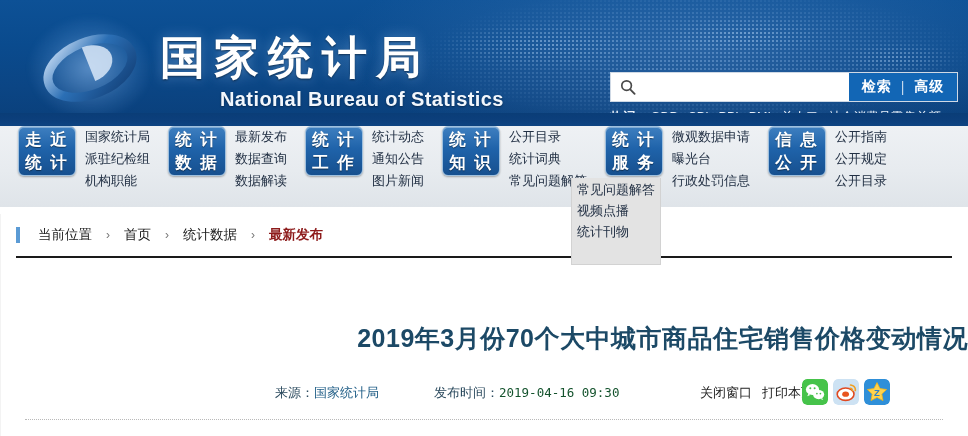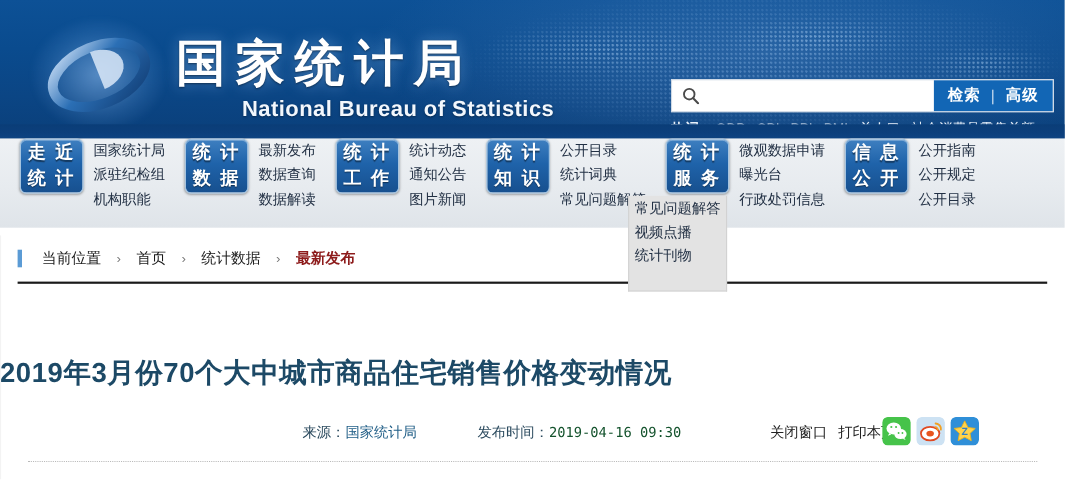--- a/index.html
+++ b/index.html
@@ -145,21 +145,21 @@
   .crumb a { color:#1a1a1a; text-decoration:none; cursor:pointer; }
   .crumb .sep { color:#777; font-size:12px; }
   .crumb .current { color:#8d1b1b; font-weight:700; }
   .crumb-rule {
     position:absolute; left:16px; top:42px; width:936px; height:2px; background:#1a1a1a;
   }
 
   
   .article-title {
     position:absolute; left:0; top:322px; width:968px;
-    text-align:left; font-size:25px; font-weight:700; color:#1c4966;
+    text-align:right; font-size:25px; font-weight:700; color:#1c4966;
     letter-spacing:.5px;
   }
   .meta {
     position:absolute; left:0; top:383px; width:872px; height:20px;
     display:flex; align-items:center; font-size:13px; color:#333;
   }
   .meta-source { position:absolute; left:275px; color:#2b4a5e; }
   .meta-source .val { color:#1f5d86; }
   .meta-time { position:absolute; left:434px; color:#2b4a5e; }
   .meta-time .val { font-family:"DejaVu Sans Mono", monospace; font-size:12.5px; color:#14532d; }

